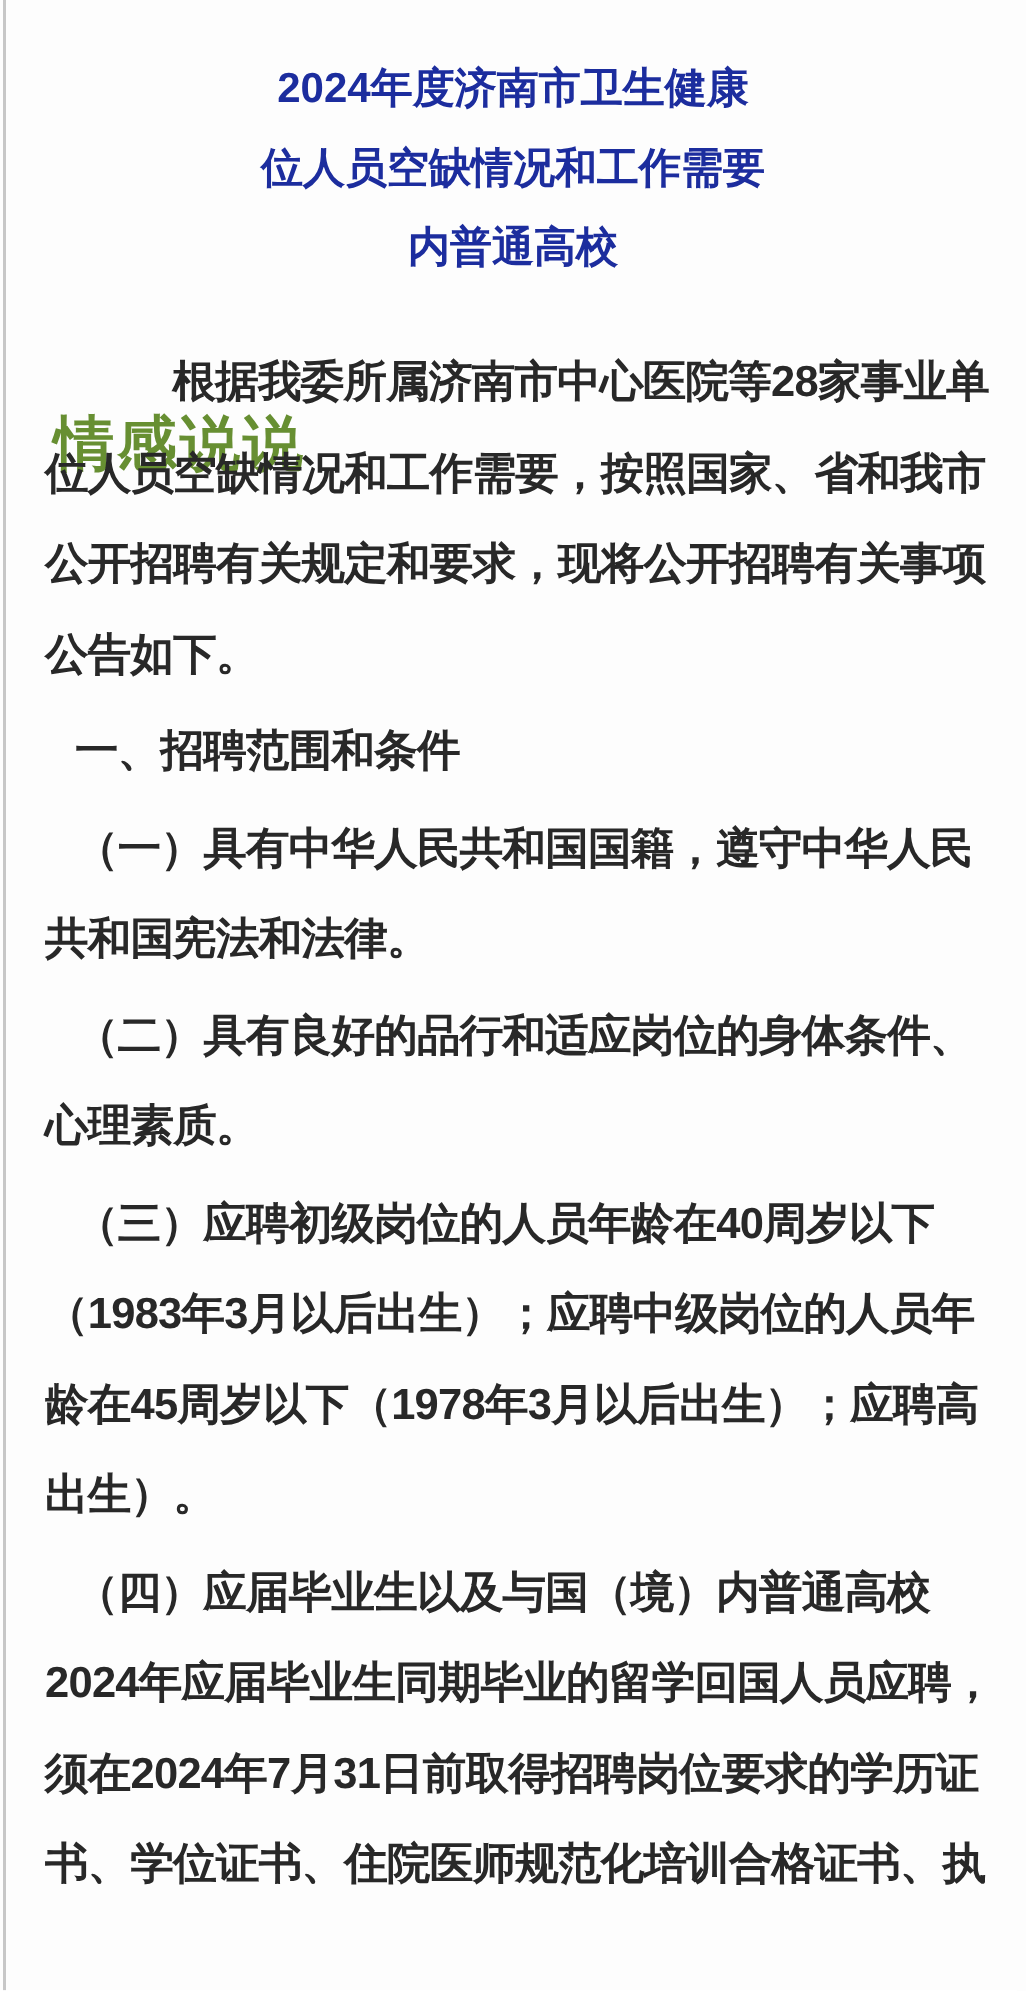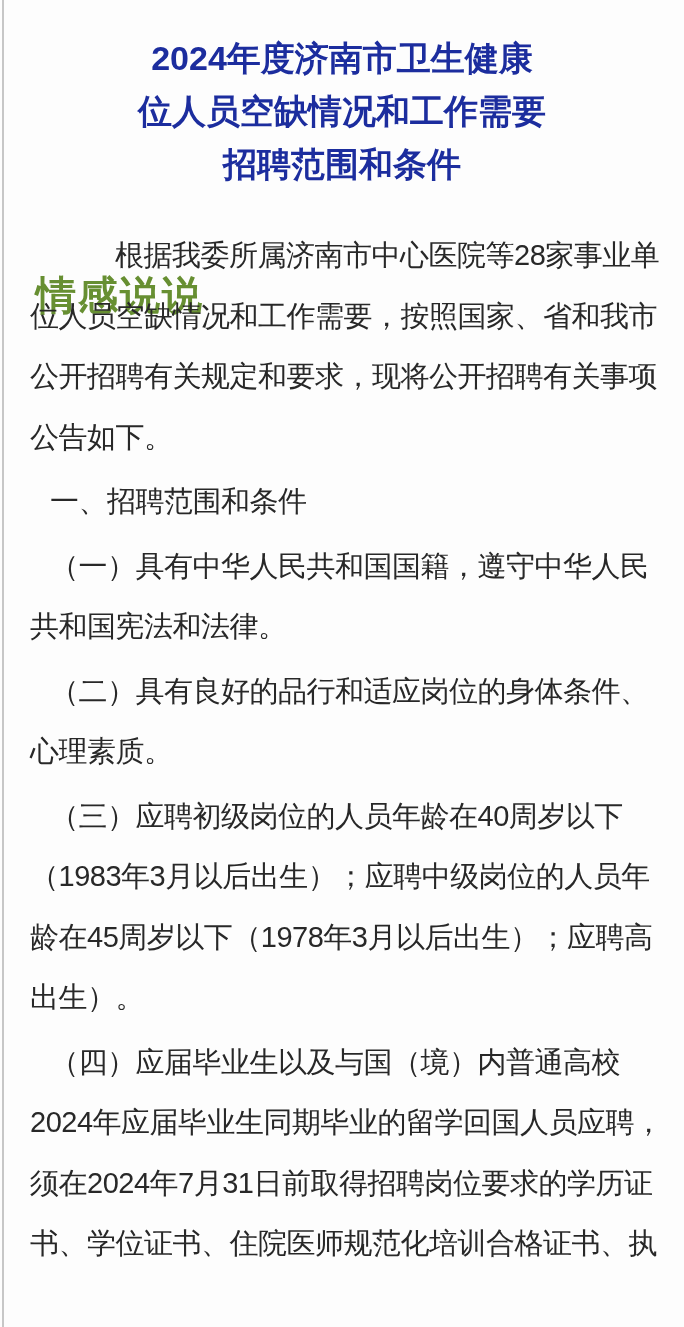--- a/index.html
+++ b/index.html
@@ -36,52 +36,52 @@
     white-space: nowrap;
   }
   .doc {
     position: relative;
     z-index: 2;
     padding-top: 32px;
   }
   .title {
     text-align: center;
     font-weight: bold;
-    font-size: 34px;
+    font-size: 28px;
     line-height: 53px;
   }
   .title .t-line { white-space: nowrap; }
   .body-text {
     margin-top: 34px;
     padding-left: 30px;
     font-size: 29px;
     line-height: 60.5px;
     letter-spacing: -0.5px;
   }
   .para { margin: 4px 0 0 0; }
   .para:first-child { margin-top: 0; }
-  .b-line { white-space: nowrap; }
+  .b-line { white-space: nowrap; font-weight: bold; }
   .ind-first   { padding-left: 85px; }
   .ind-section { padding-left: 20px; }
 </style>
 </head>
 <body>
 
 <div class="page">
 
   <div class="left-border"></div>
 
   <div class="watermark" style="color: #4d7c0f;">情感说说</div>
 
   <div class="doc">
 
     <div class="title" style="color: rgb(28, 45, 158);">
       <div class="t-line">2024年度济南市卫生健康</div>
       <div class="t-line">位人员空缺情况和工作需要</div>
-      <div class="t-line">招聘范围和条件</div>
+      <div class="t-line">内普通高校</div>
     </div>
 
     <div class="body-text" style="color: rgb(40, 40, 40);">
 
       <div class="para">
         <div class="b-line ind-first">根据我委所属济南市中心医院等28家事业单</div>
         <div class="b-line">位人员空缺情况和工作需要，按照国家、省和我市</div>
         <div class="b-line">公开招聘有关规定和要求，现将公开招聘有关事项</div>
         <div class="b-line">公告如下。</div>
       </div>

